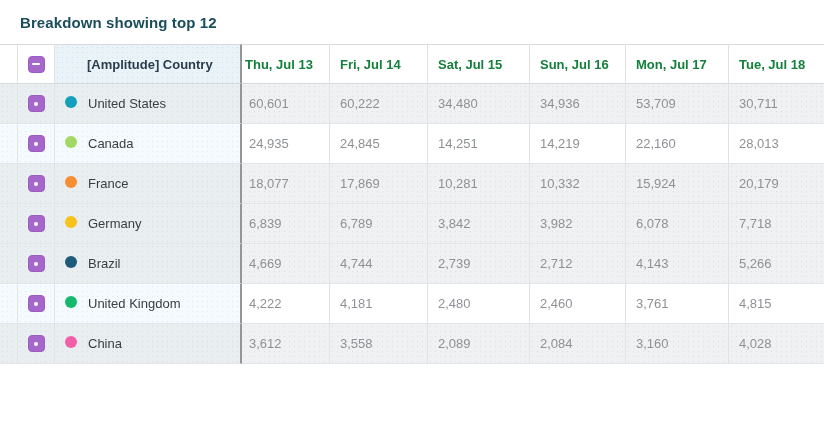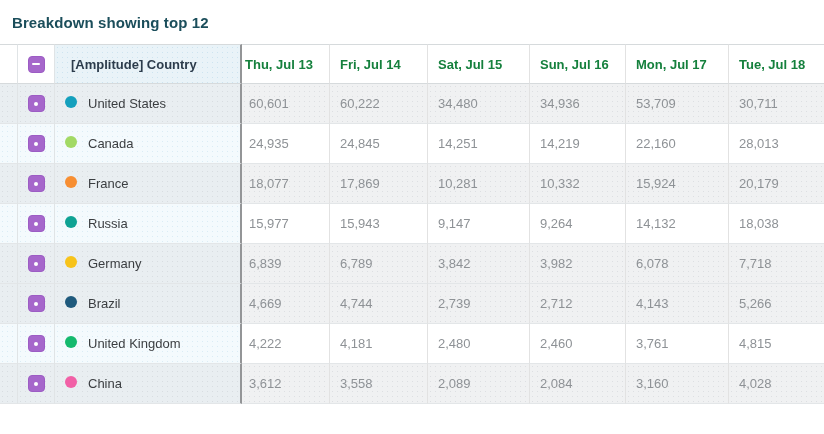--- a/index.html
+++ b/index.html
@@ -7,21 +7,21 @@
     position:relative;
     width:824px;height:434px;
     overflow:hidden;
     background:#fff;
     font-family:"Liberation Sans", sans-serif;
     -webkit-font-smoothing:antialiased;
   }
   .title-bar{
     height:44px;
     display:flex;align-items:center;
-    padding-left:12px;
+    padding-left:20px;
     box-sizing:border-box;
   }
   .title{
     font-size:15px;font-weight:bold;
     color:#1b4e5b;
     letter-spacing:.1px;
   }
   table.breakdown{
     border-collapse:separate;border-spacing:0;
     table-layout:fixed;width:824px;
@@ -35,21 +35,21 @@
     background:#fff;
     font-size:13px;font-weight:bold;color:#15803d;
     text-align:left;vertical-align:middle;
     box-sizing:border-box;
     overflow:hidden;white-space:nowrap;
   }
   thead th.gutter{border-right:1px solid #e0e4e6;}
   thead th.cb-cell{border-right:1px solid #e0e4e6;text-align:center;}
   thead th.country-col{
     color:#2c3c4c;font-weight:bold;
-    padding-left:16px;
+    padding-left:32px;
     border-right:2px solid #939597;
     background-color:#e9f3f8;
     background-image:radial-gradient(rgba(60,150,200,0.16) 0.8px, transparent 1px);
     background-size:5px 5px;
     margin-top:40px;
   }
   thead th.day-col{padding-left:10px;border-right:1px solid #e2e2e2;}
   thead th.day-col.first-data{padding-left:3px;}
   thead th.day-col:last-child{border-right:none;}
   
@@ -180,31 +180,20 @@
           <td class="gutter frozen"></td>
           <td class="cb-cell frozen"><span class="checkbox cb-dot"></span></td>
           <td class="country-cell frozen"><span class="series-dot" style="background-color: rgb(247, 142, 50);"></span><span class="country-name">France</span></td>
           <td class="val first-data">18,077</td>
           <td class="val">17,869</td>
           <td class="val">10,281</td>
           <td class="val">10,332</td>
           <td class="val">15,924</td>
           <td class="val">20,179</td>
         </tr>
-        <tr class="stripe-white">
-          <td class="gutter frozen"></td>
-          <td class="cb-cell frozen"><span class="checkbox cb-dot"></span></td>
-          <td class="country-cell frozen"><span class="series-dot" style="background-color: rgb(15, 162, 147);"></span><span class="country-name">Russia</span></td>
-          <td class="val first-data">15,977</td>
-          <td class="val">15,943</td>
-          <td class="val">9,147</td>
-          <td class="val">9,264</td>
-          <td class="val">14,132</td>
-          <td class="val">18,038</td>
-        </tr>
         <tr class="stripe-gray">
           <td class="gutter frozen"></td>
           <td class="cb-cell frozen"><span class="checkbox cb-dot"></span></td>
           <td class="country-cell frozen"><span class="series-dot" style="background-color: rgb(247, 195, 26);"></span><span class="country-name">Germany</span></td>
           <td class="val first-data">6,839</td>
           <td class="val">6,789</td>
           <td class="val">3,842</td>
           <td class="val">3,982</td>
           <td class="val">6,078</td>
           <td class="val">7,718</td>

